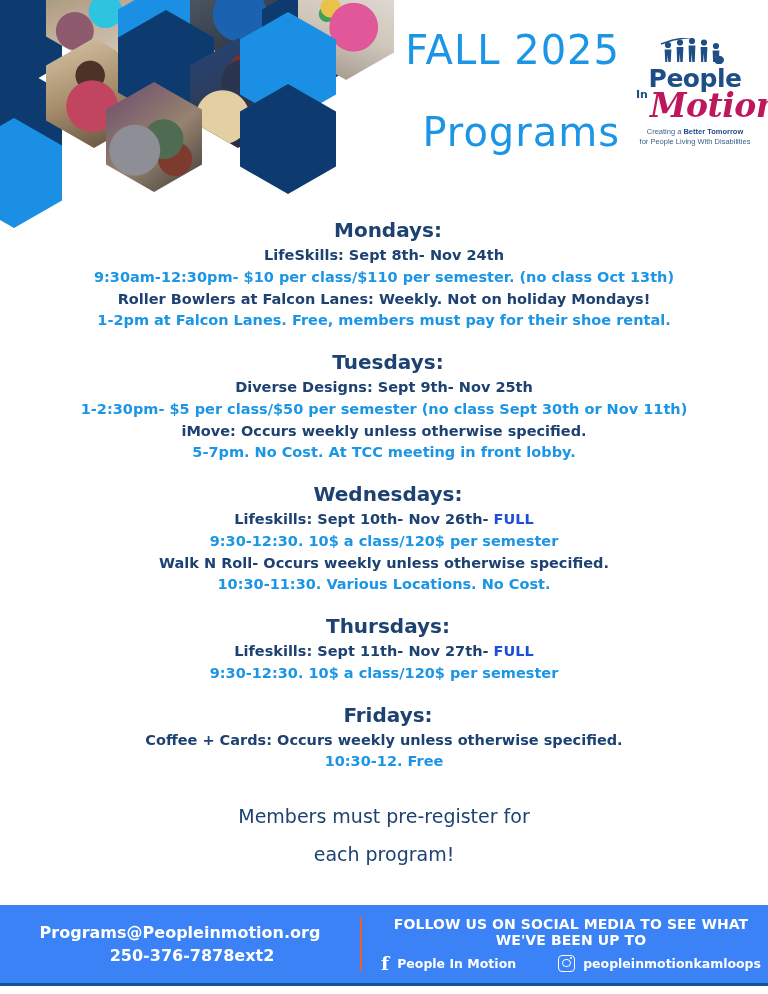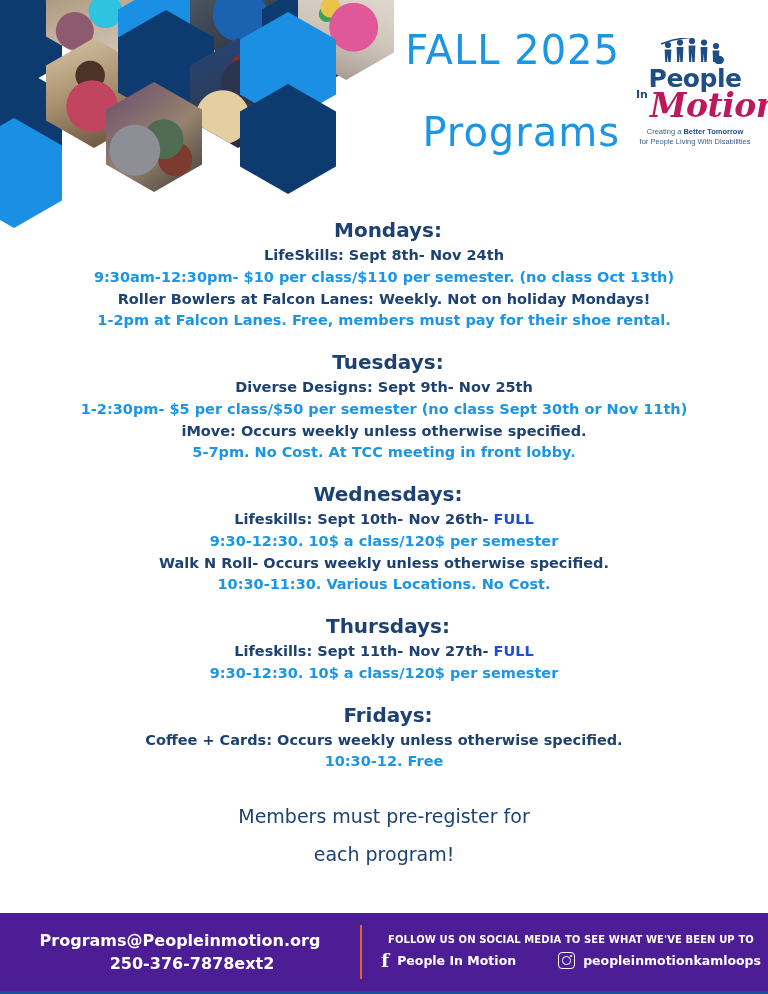--- a/index.html
+++ b/index.html
@@ -107,38 +107,38 @@
 
   
   #closing{
     margin-top:24px;
     font-family:"DejaVu Sans", sans-serif;
     font-size:19px;color:#1d4272;font-weight:400;line-height:2.0;
   }
 
   
   #footer{
-    position:absolute;left:0;bottom:0;width:768px;height:78px;
-    background:#4c1d95;
+    position:absolute;left:0;bottom:8px;width:768px;height:78px;
+    background:#3b82f6;
     border-bottom:3px solid #12539a;
     display:flex;align-items:center;
   }
   .foot-left{
     width:360px;text-align:center;color:#ffffff;
     font-family:"DejaVu Sans", sans-serif;font-weight:bold;
     line-height:1.45;
   }
   .foot-email{font-size:16px;}
   .foot-phone{font-size:16px;padding-left:24px;}
   .foot-div{width:2px;height:54px;background:#e8622a;margin:0 12px 0 0;}
   .foot-right{
     flex:1;text-align:center;color:#ffffff;
     font-family:"DejaVu Sans", sans-serif;
   }
-  .foot-follow{font-size:10px;font-weight:bold;letter-spacing:.1px;margin-bottom:6px;}
+  .foot-follow{font-size:14px;font-weight:bold;letter-spacing:.1px;margin-bottom:6px;}
   .socials{display:flex;justify-content:center;align-items:center;gap:42px;}
   .soc{display:flex;align-items:center;gap:8px;font-size:12.5px;font-weight:bold;}
   .fb-glyph{
     font-family:"DejaVu Serif", serif;font-weight:bold;font-size:19px;
     line-height:1;color:#fff;
   }
   .ig-glyph{
     width:15px;height:15px;border:1.6px solid #fff;border-radius:4px;
     position:relative;display:inline-block;
   }

